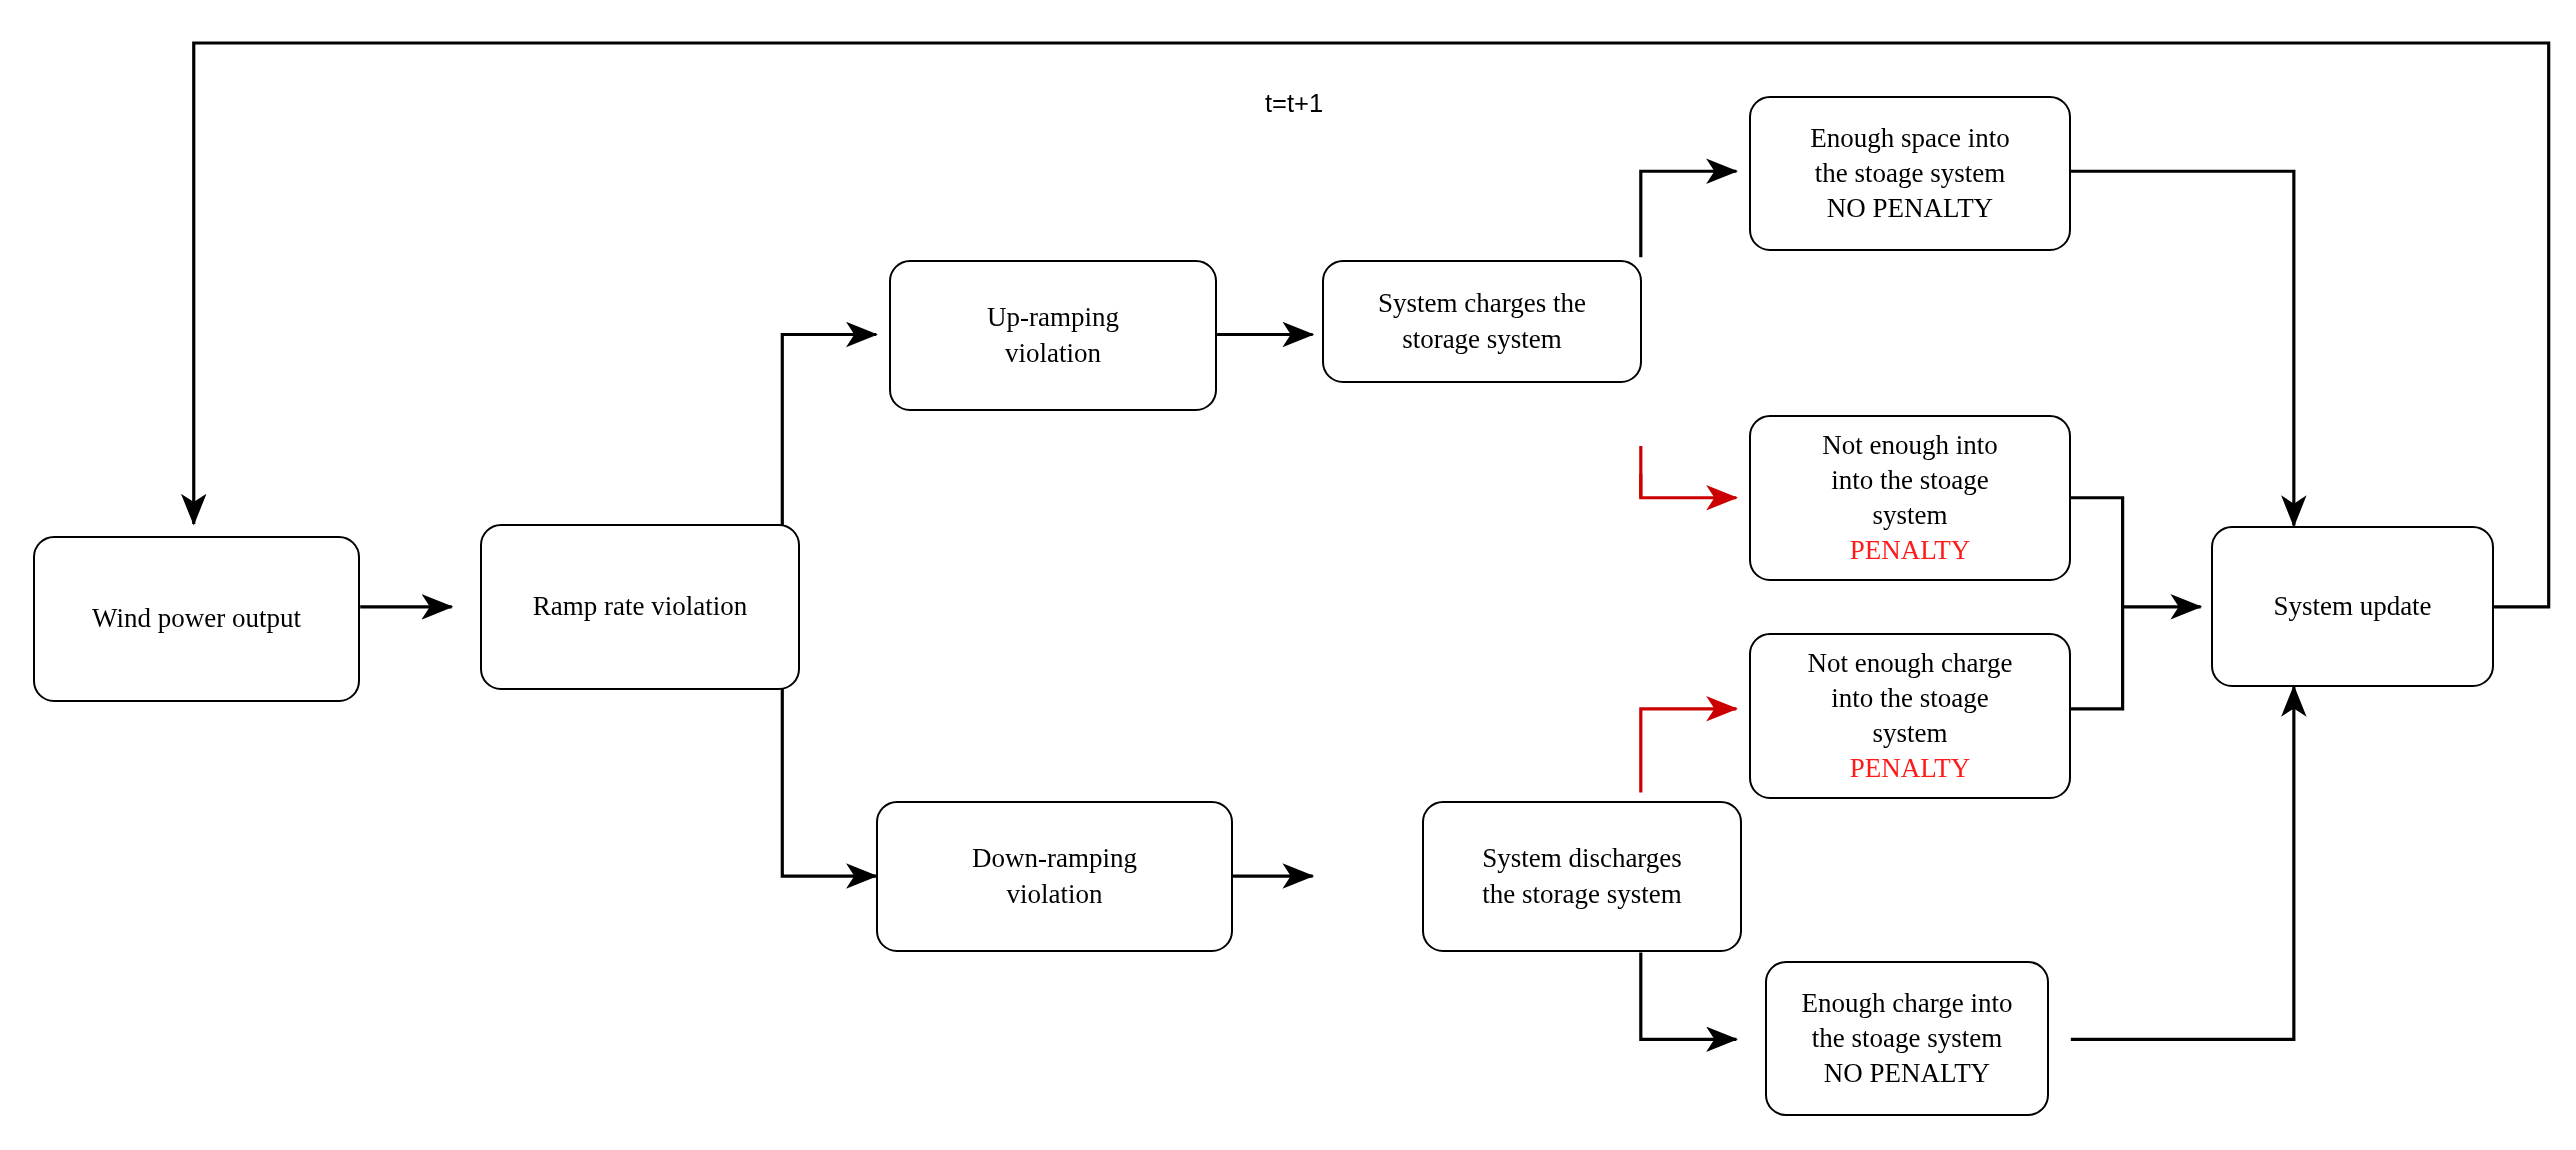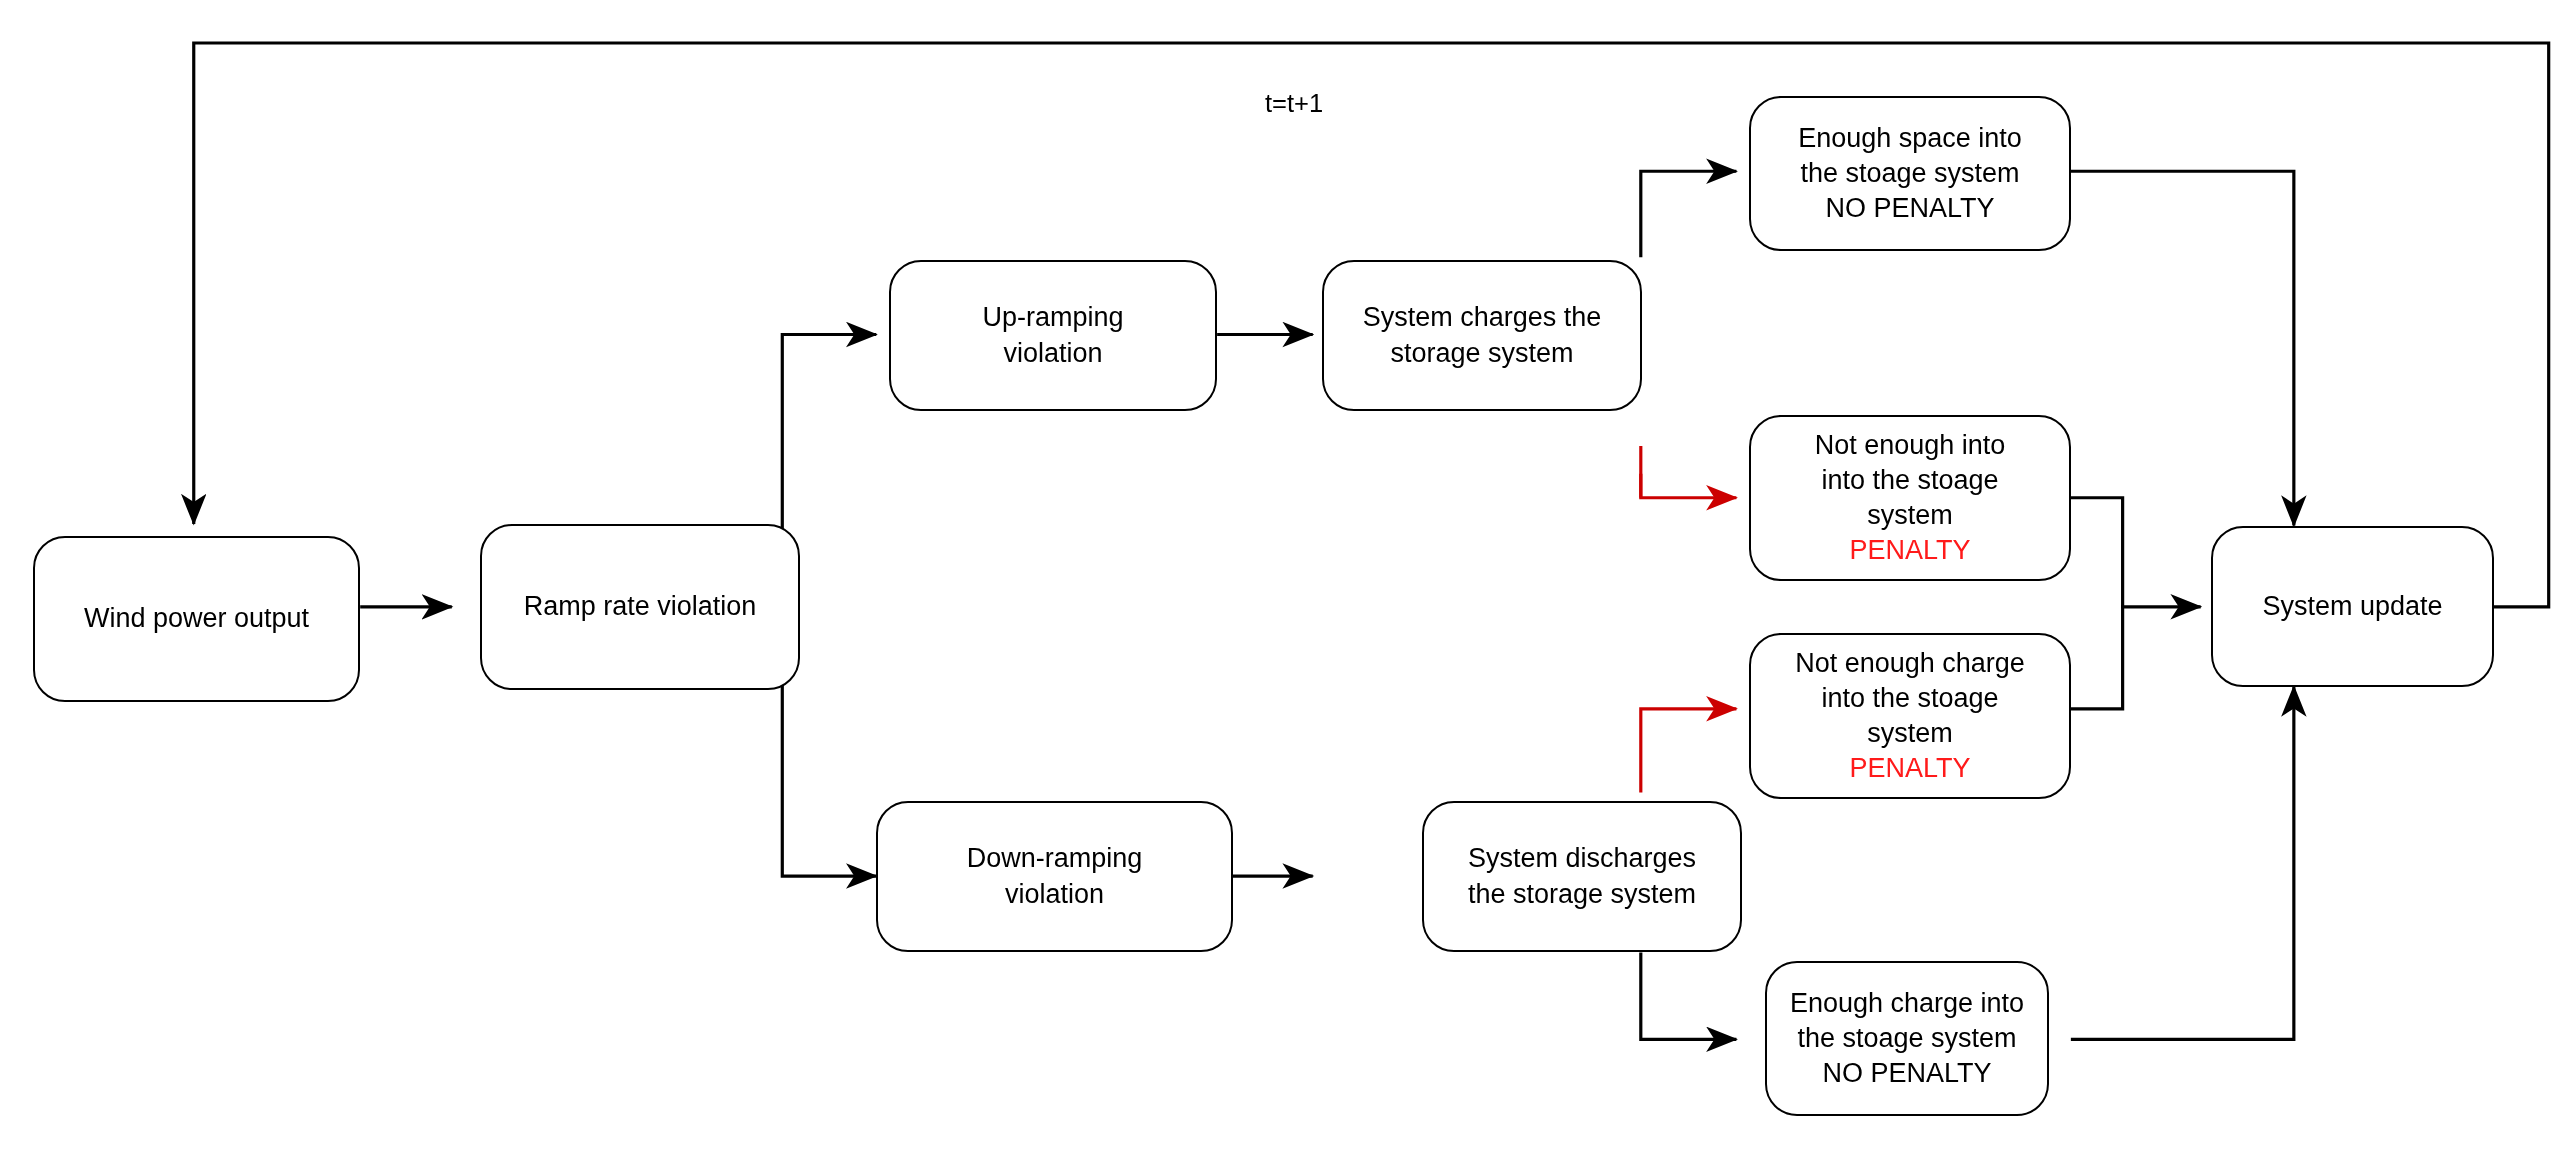--- a/index.html
+++ b/index.html
@@ -21,30 +21,31 @@
     left: 0;
     top: 0;
     width: 2576px;
     height: 1150px;
     pointer-events: none;
   }
   .node {
     position: absolute;
     box-sizing: border-box;
     border: 2.4px solid #000000;
-    border-radius: 32px;
+    border-radius: 21px;
     background: #ffffff;
     display: flex;
     align-items: center;
     justify-content: center;
     text-align: center;
     color: #000000;
     font-size: 27px;
     line-height: 1.30;
     padding: 4.8px 8px;
+    font-family: Liberation Serif, serif;
   }
   .node .lines {
     width: 100%;
   }
   .node .ln { display: block; white-space: nowrap; }
   .penalty {
     color: #ff1a1a;
   }
   .edge-label {
     position: absolute;
@@ -126,21 +127,21 @@
     </div>
   </div>
 
   <div class="node" style="left:876px; top:801px; width:357px; height:151px;">
     <div class="lines">
       <span class="ln">Down-ramping</span>
       <span class="ln">violation</span>
     </div>
   </div>
 
-  <div class="node" style="left:1322px; top:260px; width:320px; height:151px;">
+  <div class="node" style="left:1322px; top:260px; width:320px; height:123px;">
     <div class="lines">
       <span class="ln">System charges the</span>
       <span class="ln">storage system</span>
     </div>
   </div>
 
   <div class="node" style="left:1394px; top:801px; width:320px; height:151px;margin-left:28px;">
     <div class="lines">
       <span class="ln">System discharges</span>
       <span class="ln">the storage system</span>

